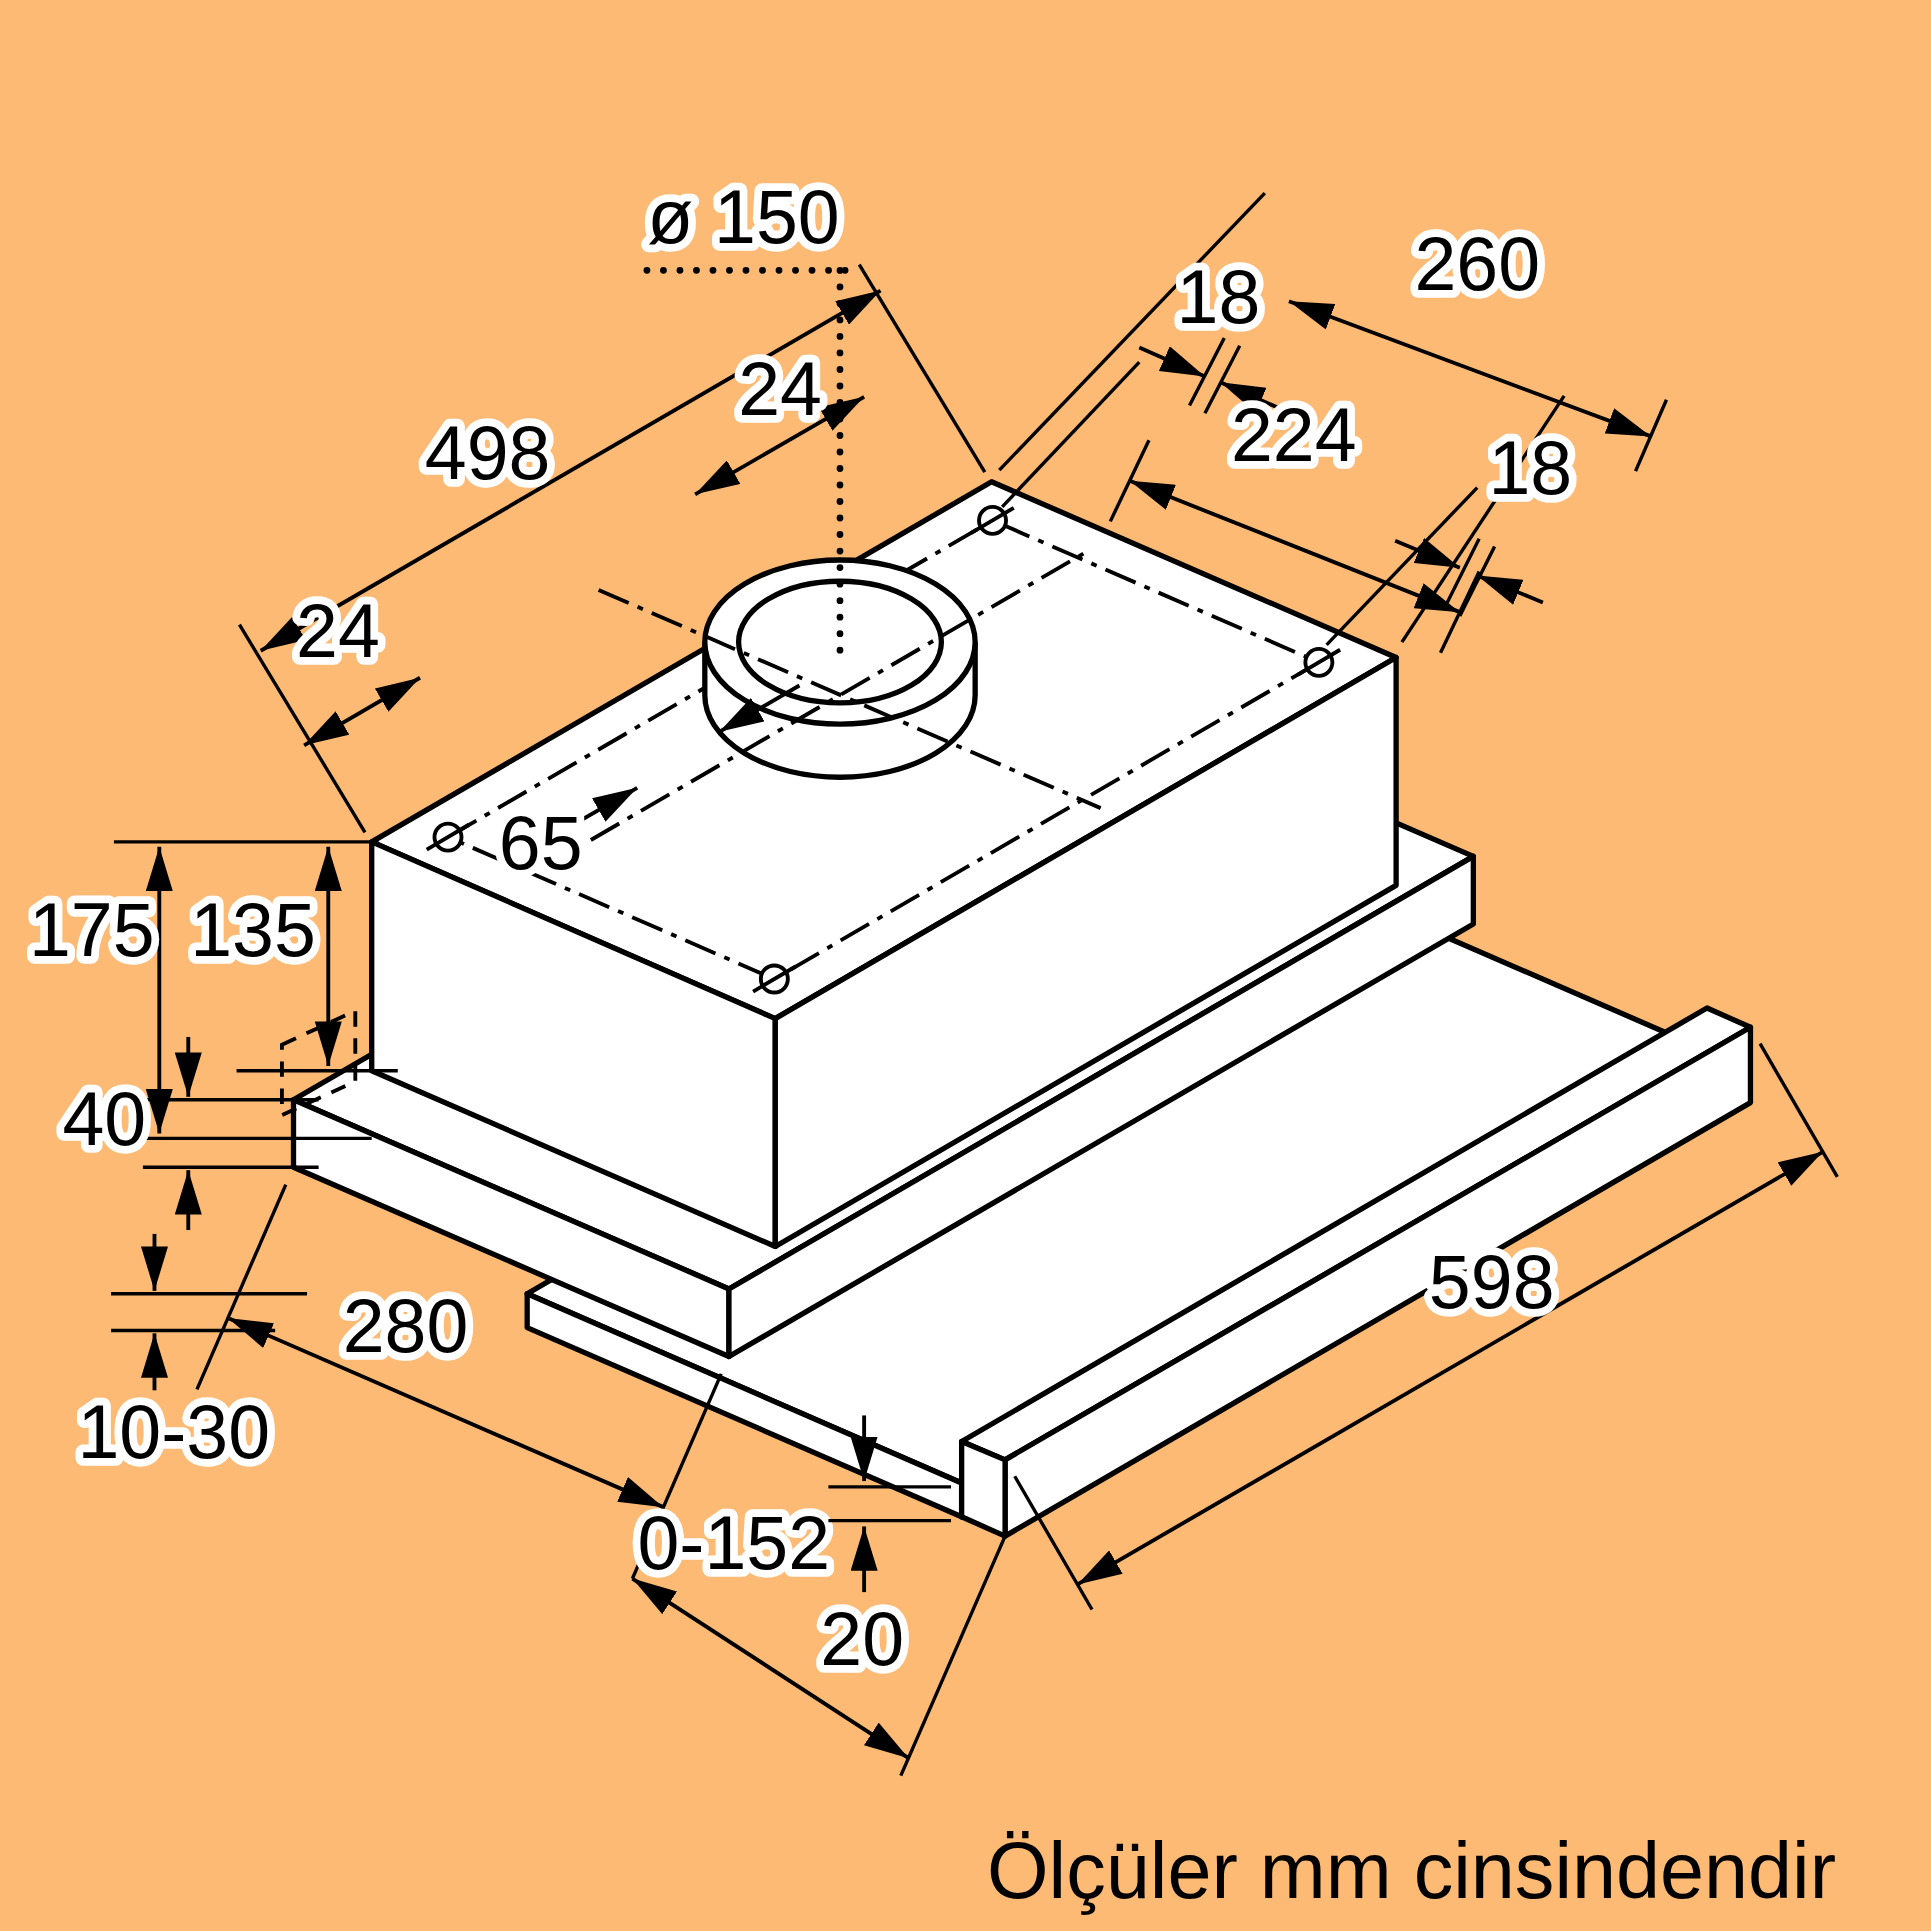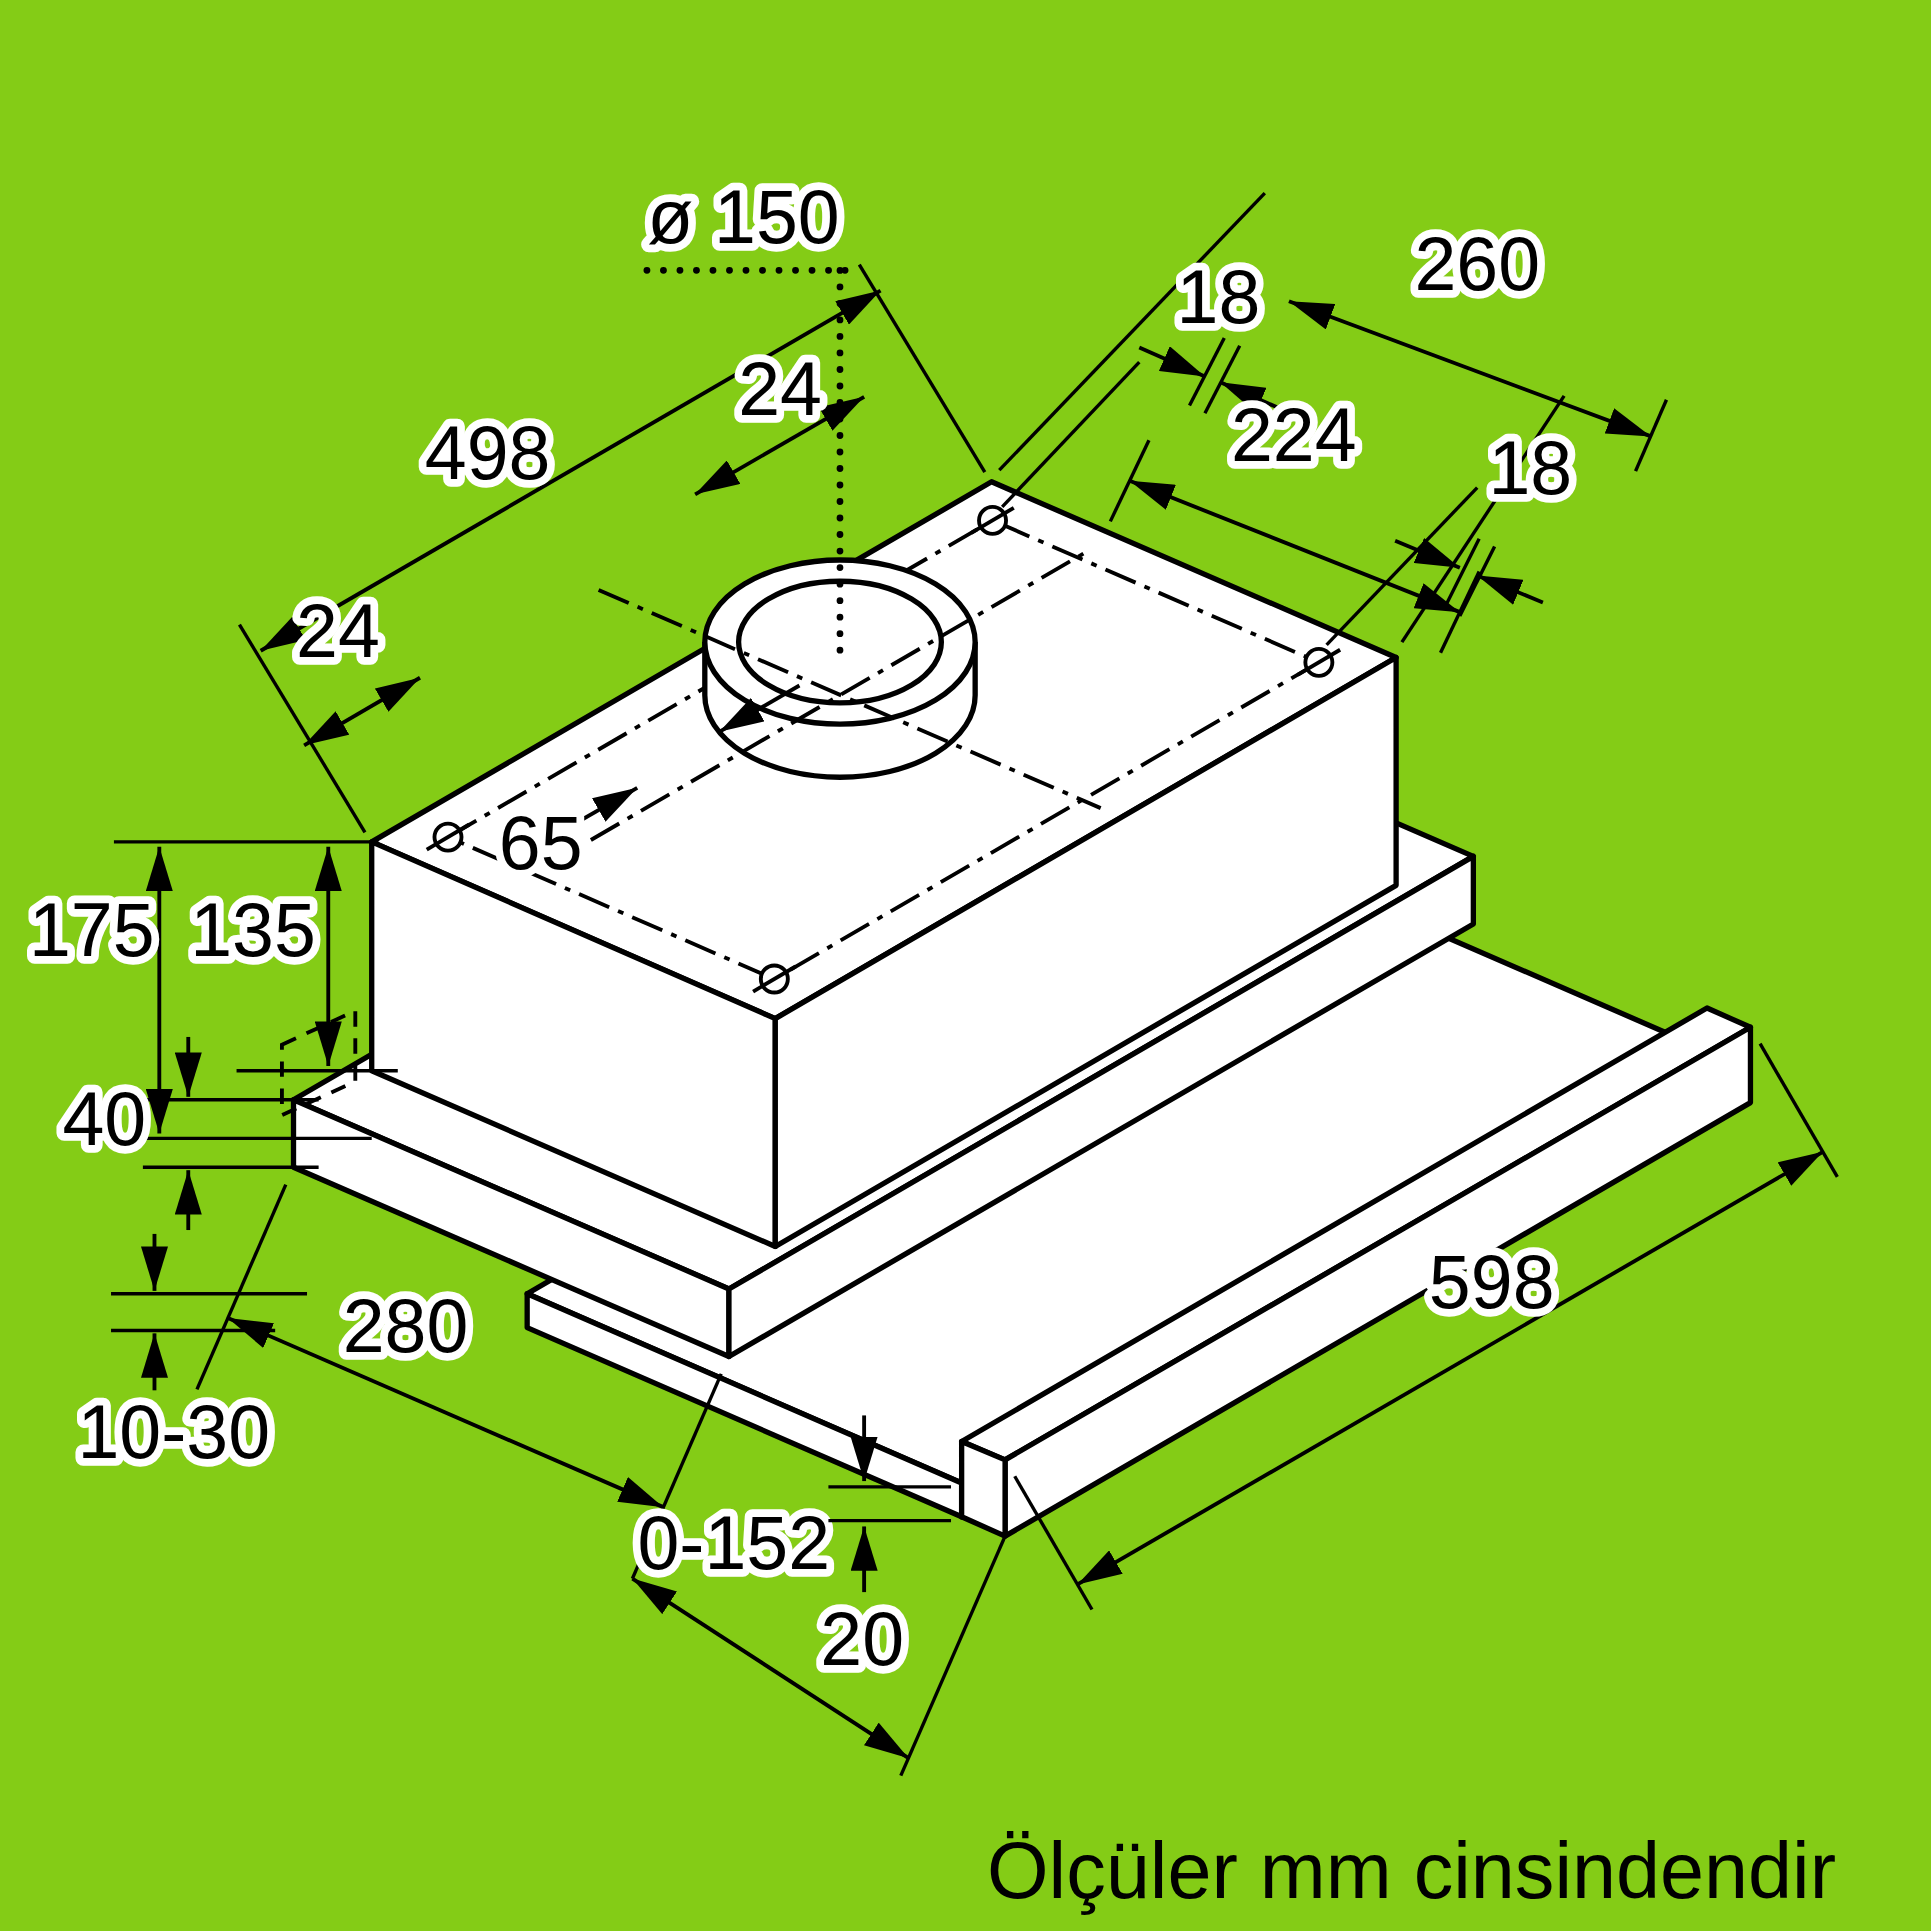--- a/index.html
+++ b/index.html
@@ -1,16 +1,16 @@
 <!DOCTYPE html>
 <html><head>
 <meta charset="utf-8">
 <style>
   html,body { margin:0; padding:0; background:#ffffff; }
-  .page { width:1931px; height:1931px; position:relative; background:#84cc16; overflow:hidden; }
+  .page { width:1931px; height:1931px; position:relative; background:#fdba74; overflow:hidden; }
   svg { display:block; }
   .face { fill:#ffffff; stroke:#000000; stroke-width:5.5; stroke-linejoin:round; }
   .dimline { fill:none; stroke:#000000; stroke-width:4; }
   .ext { fill:none; stroke:#000000; stroke-width:3.5; }
   .dashdot { fill:none; stroke:#000000; stroke-width:4; stroke-dasharray:34 10 6 10; }
   .hidden-dash { fill:none; stroke:#000000; stroke-width:4; stroke-dasharray:16 12; }
   .dotted { fill:none; stroke:#000000; stroke-width:7; stroke-dasharray:0.1 17; stroke-linecap:round; }
   .dim {
     font-family:"Liberation Sans", sans-serif;
     font-size:78px; fill:#000000; text-anchor:middle;

